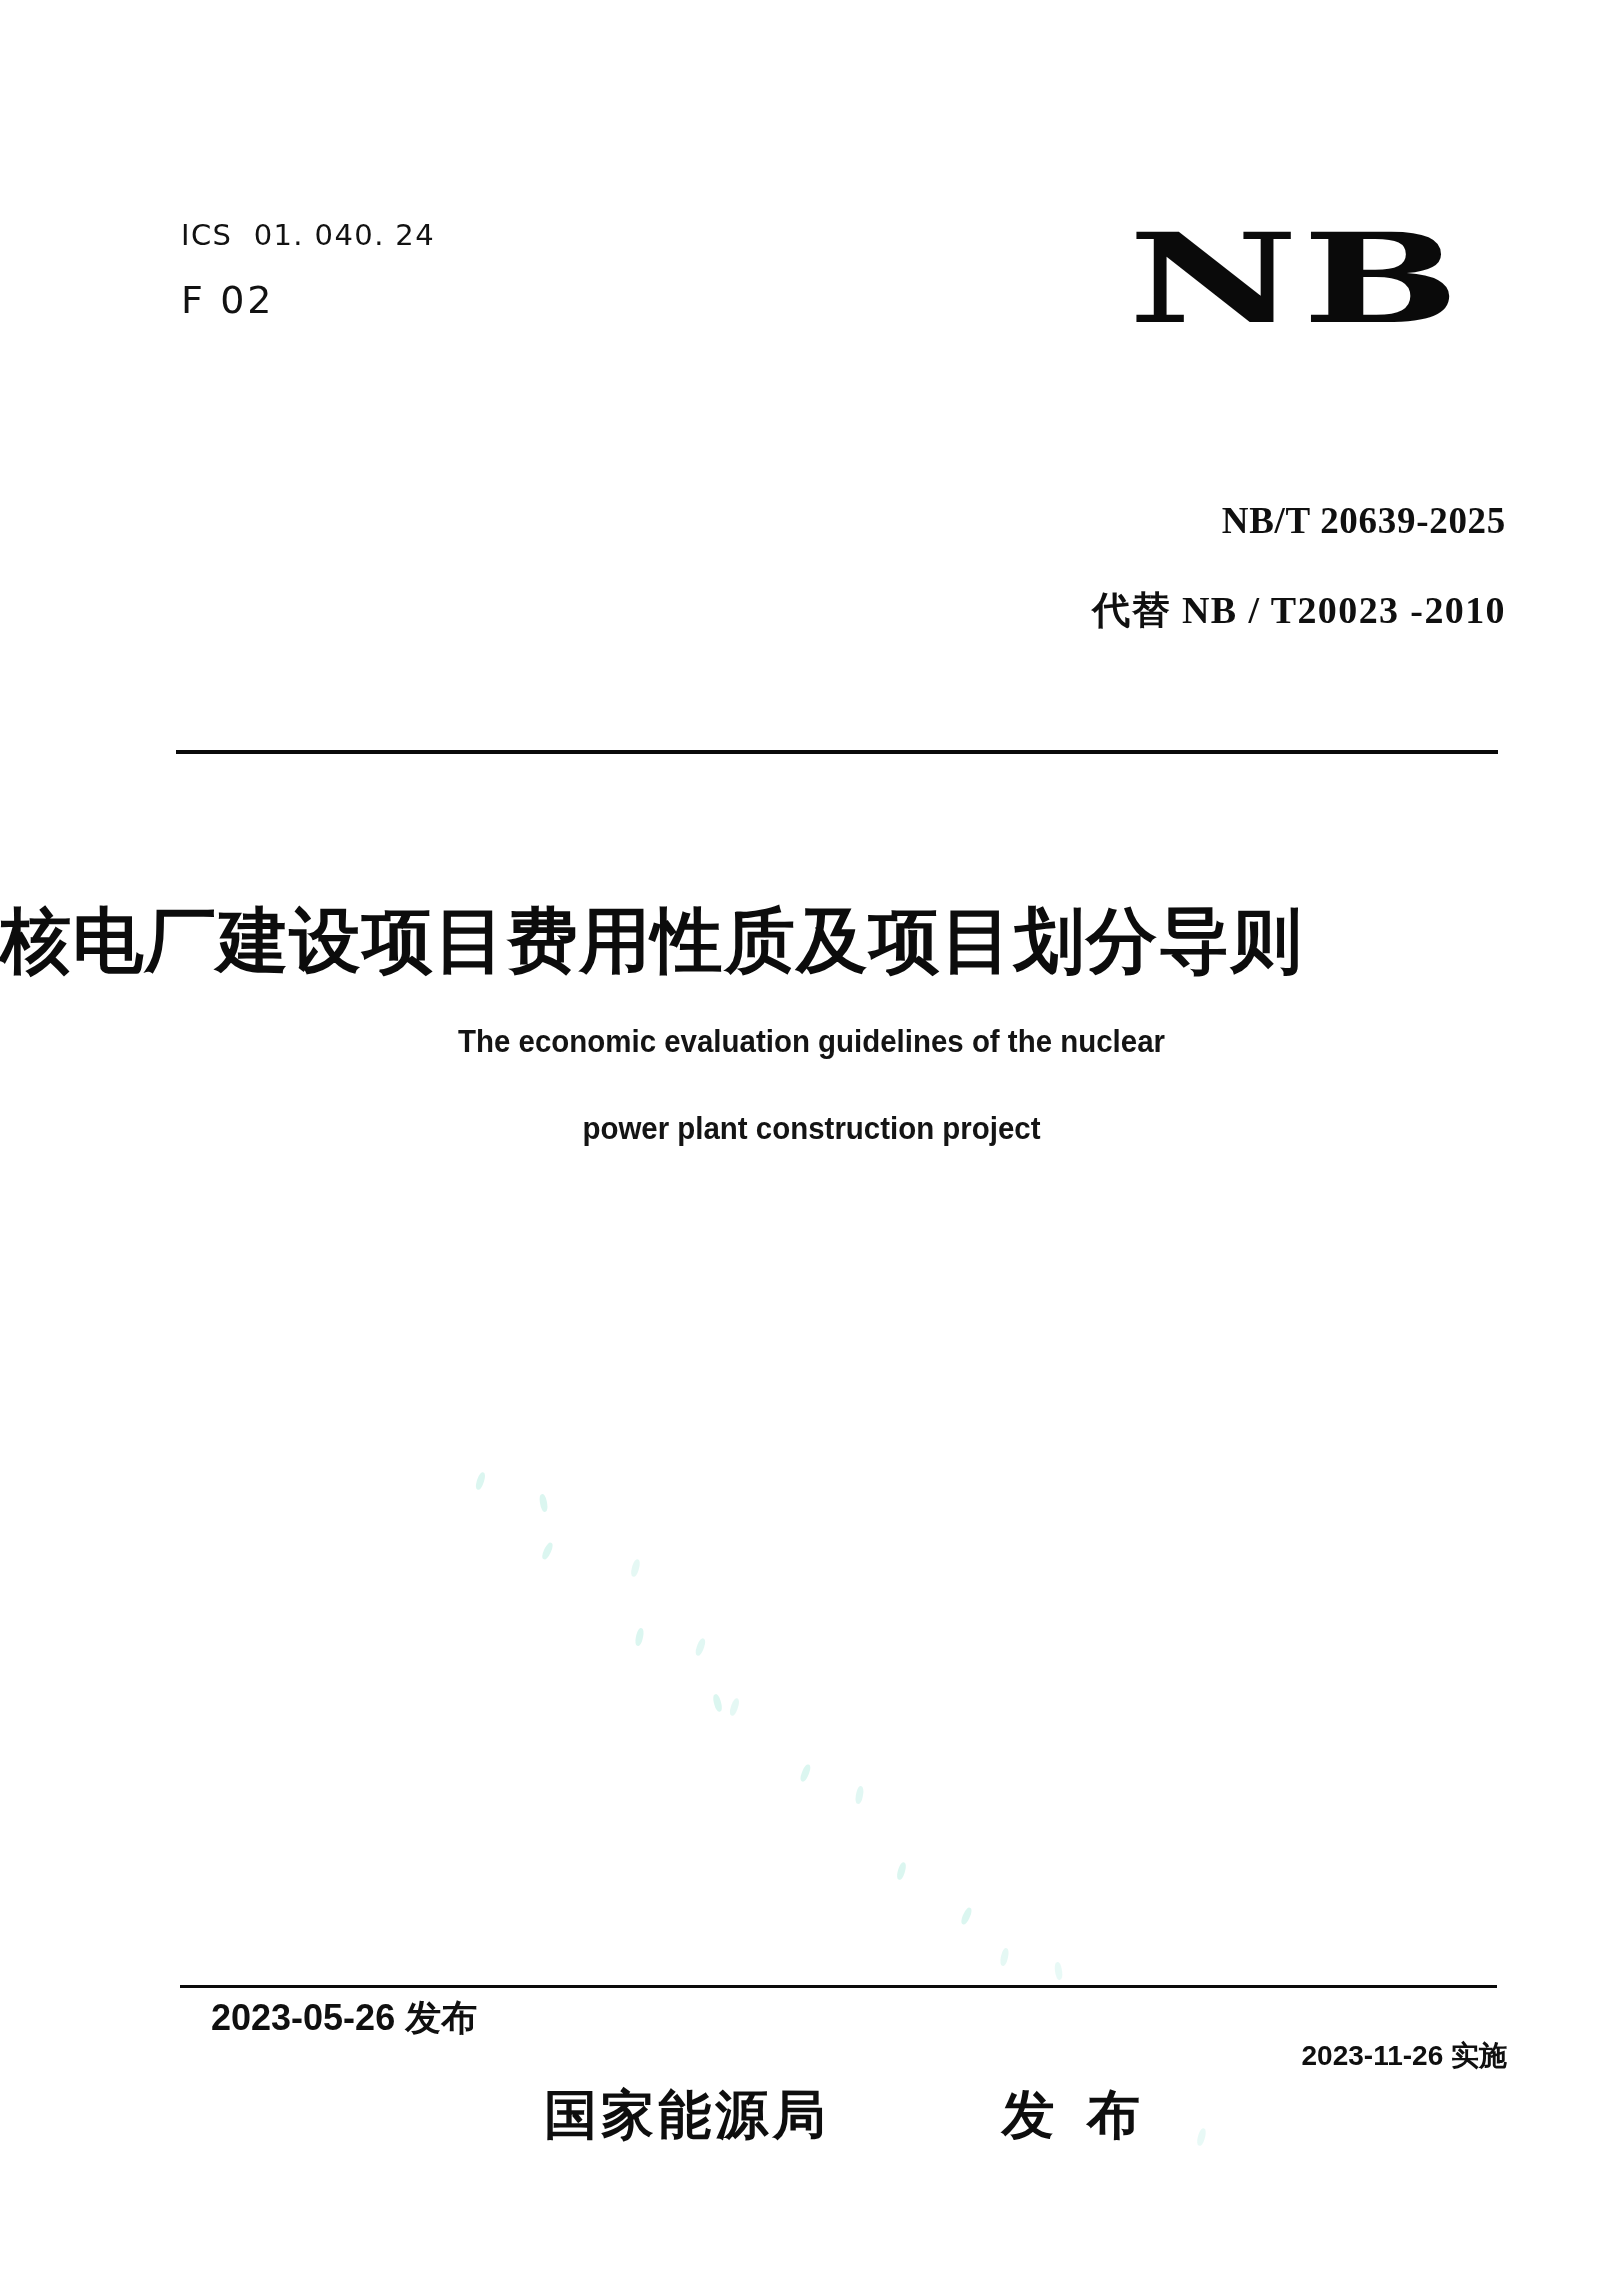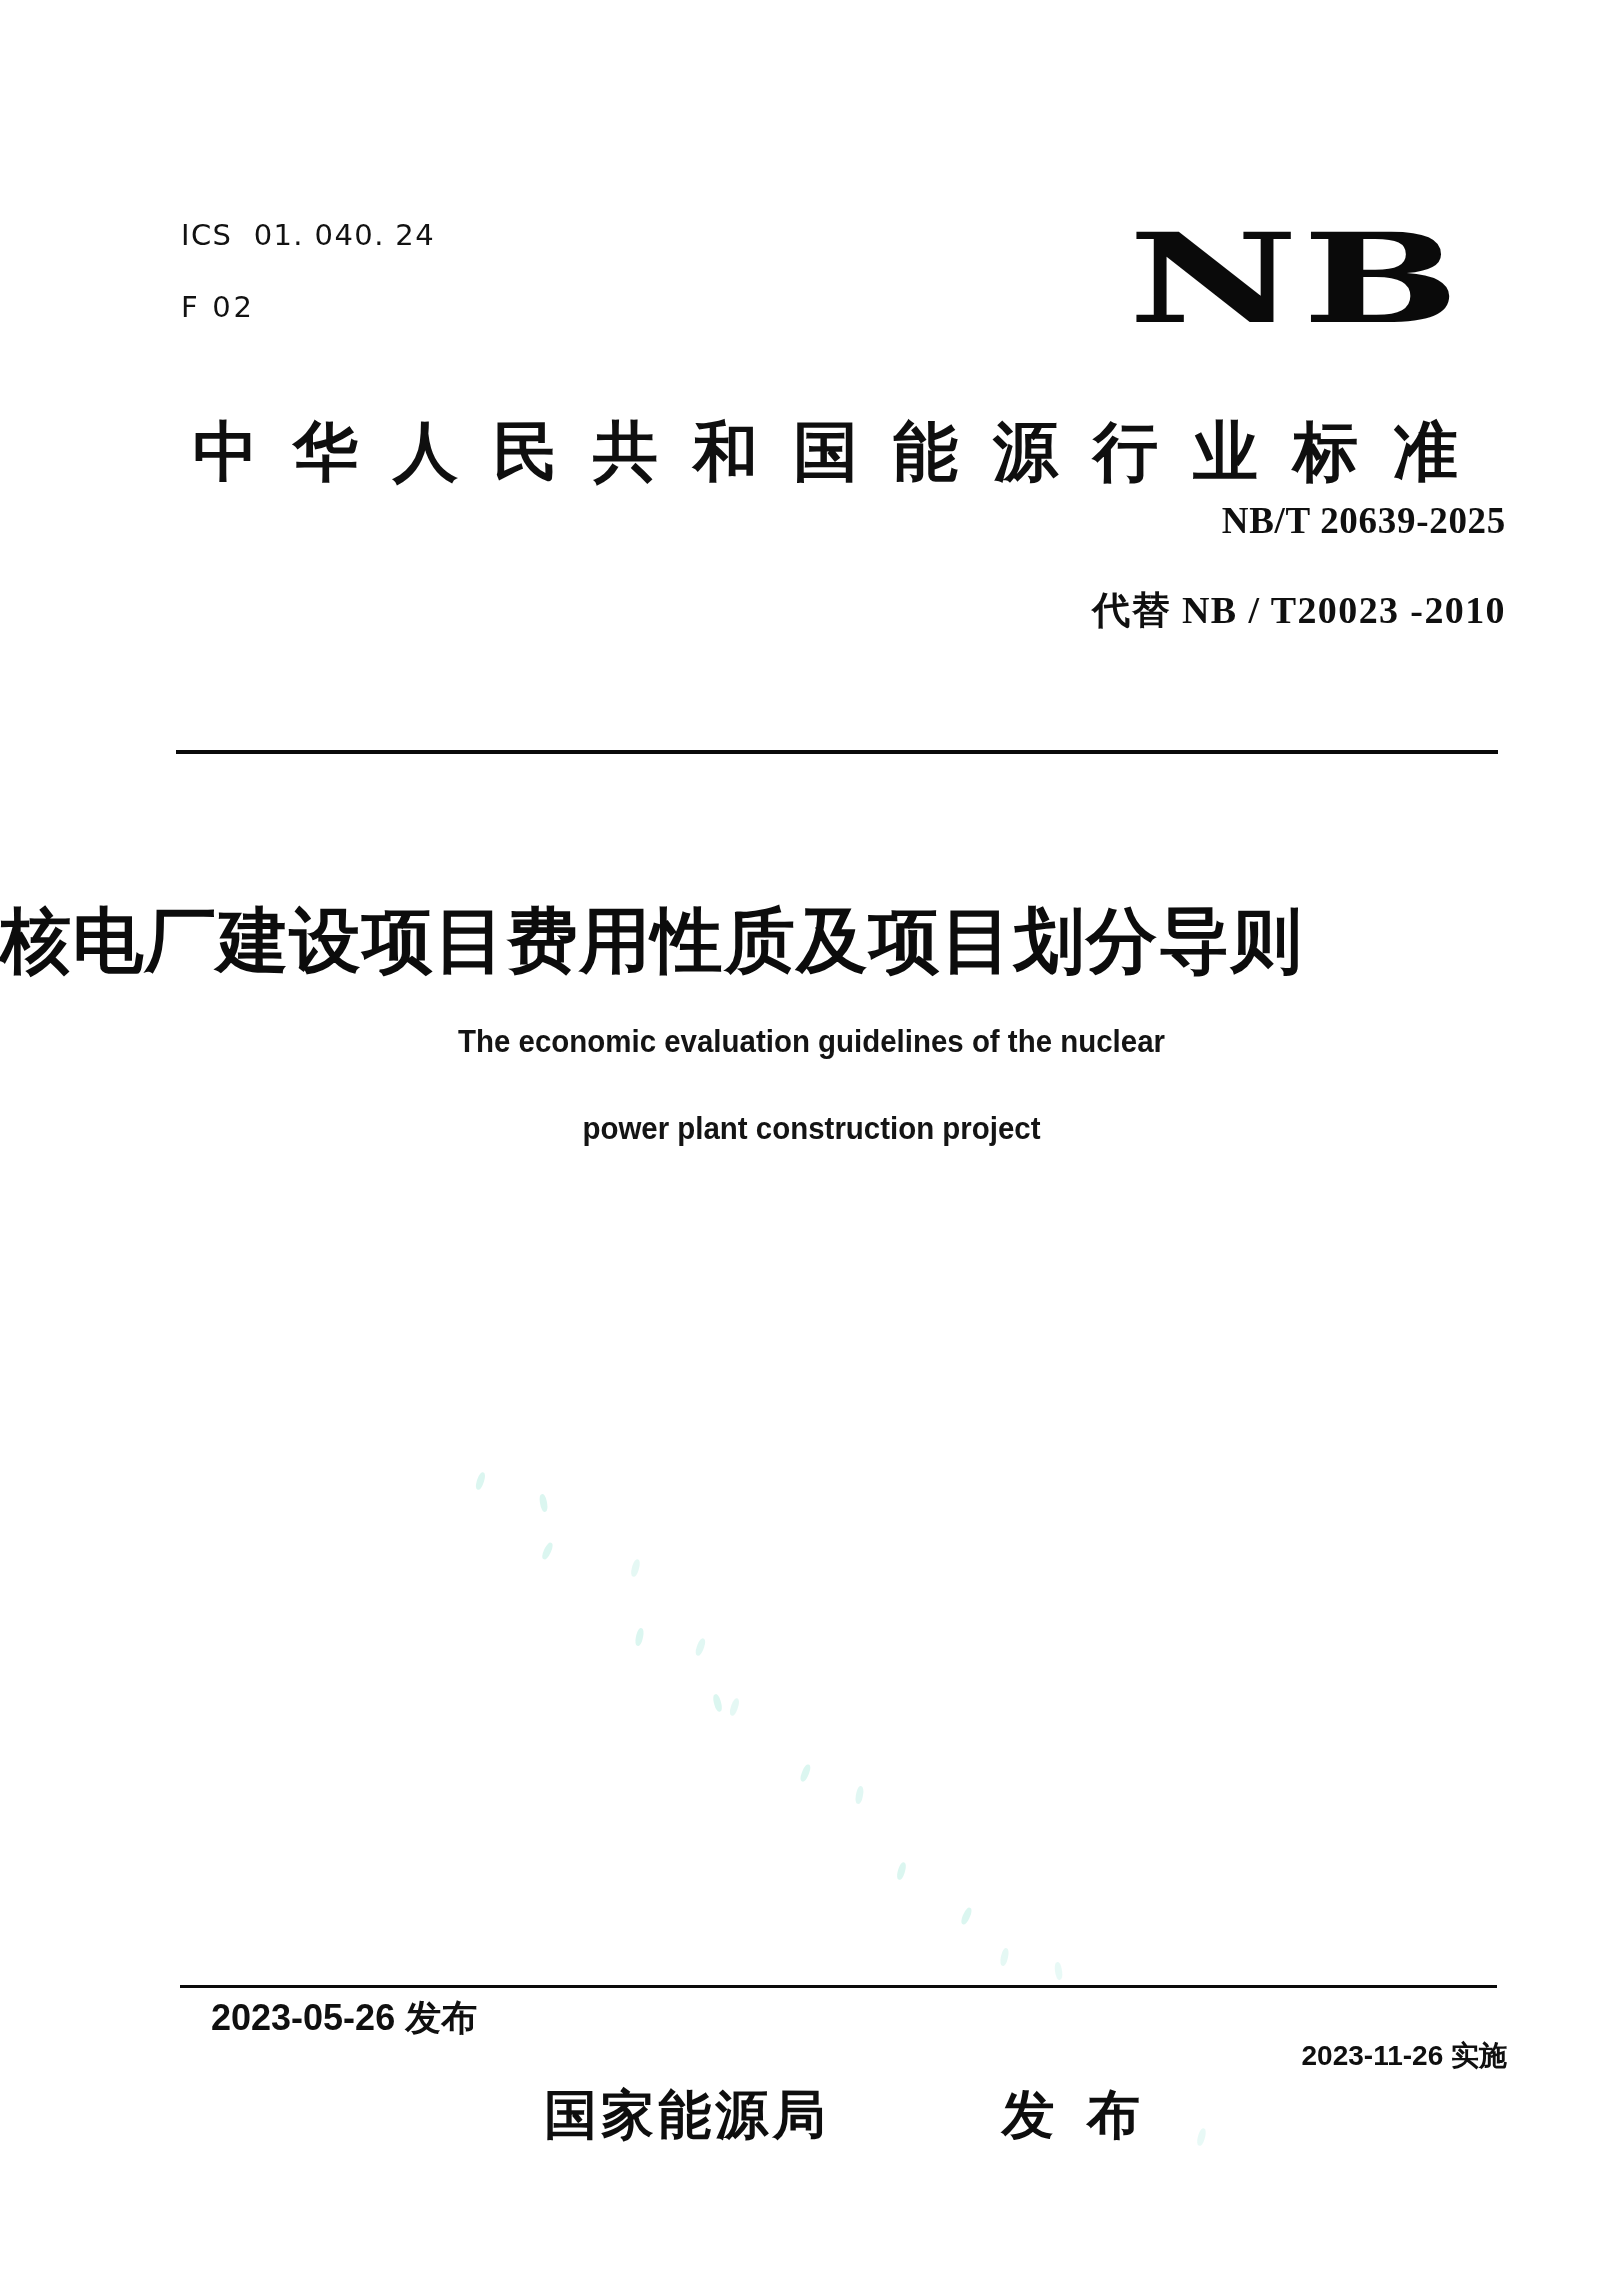--- a/index.html
+++ b/index.html
@@ -26,26 +26,25 @@
     font-size: 29px;
     font-weight: 500;
     letter-spacing: 1.4px;
     white-space: pre;
     font-family: "DejaVu Sans", sans-serif;
   }
   .doc-class-code {
     position: absolute;
     left: 181px;
     top: 278px;
-    font-size: 29px;
+    font-size: 38px;
     font-weight: 500;
     letter-spacing: 2.7px;
     white-space: pre;
     font-family: "DejaVu Sans", sans-serif;
-    margin-top: 12px;
   }
 
   
   .nb-logo {
     position: absolute;
     right: 159px;
     top: 217px;
     font-family: "DejaVu Serif", "Liberation Serif", serif;
     font-weight: 900;
     font-size: 124px;
@@ -195,21 +194,20 @@
 </head>
 <body>
 
 <div class="page">
 
   <div class="ics-code">ICS  01. 040. 24</div>
   <div class="doc-class-code">F 02</div>
 
   <div class="nb-logo">NB</div>
 
-  <div class="standard-type-title">中华人民共和国能源行业标准</div>
 
   <div class="standard-number">NB/T 20639-2025</div>
   <div class="replaces-note">代替 NB / T20023 -2010</div>
 
   <div class="rule rule-top"></div>
 
   <h1 class="document-title-zh">核电厂建设项目费用性质及项目划分导则</h1>
   <div class="document-title-en en-line1">The economic evaluation guidelines of the nuclear</div>
   <div class="document-title-en en-line2">power plant construction project</div>
 

